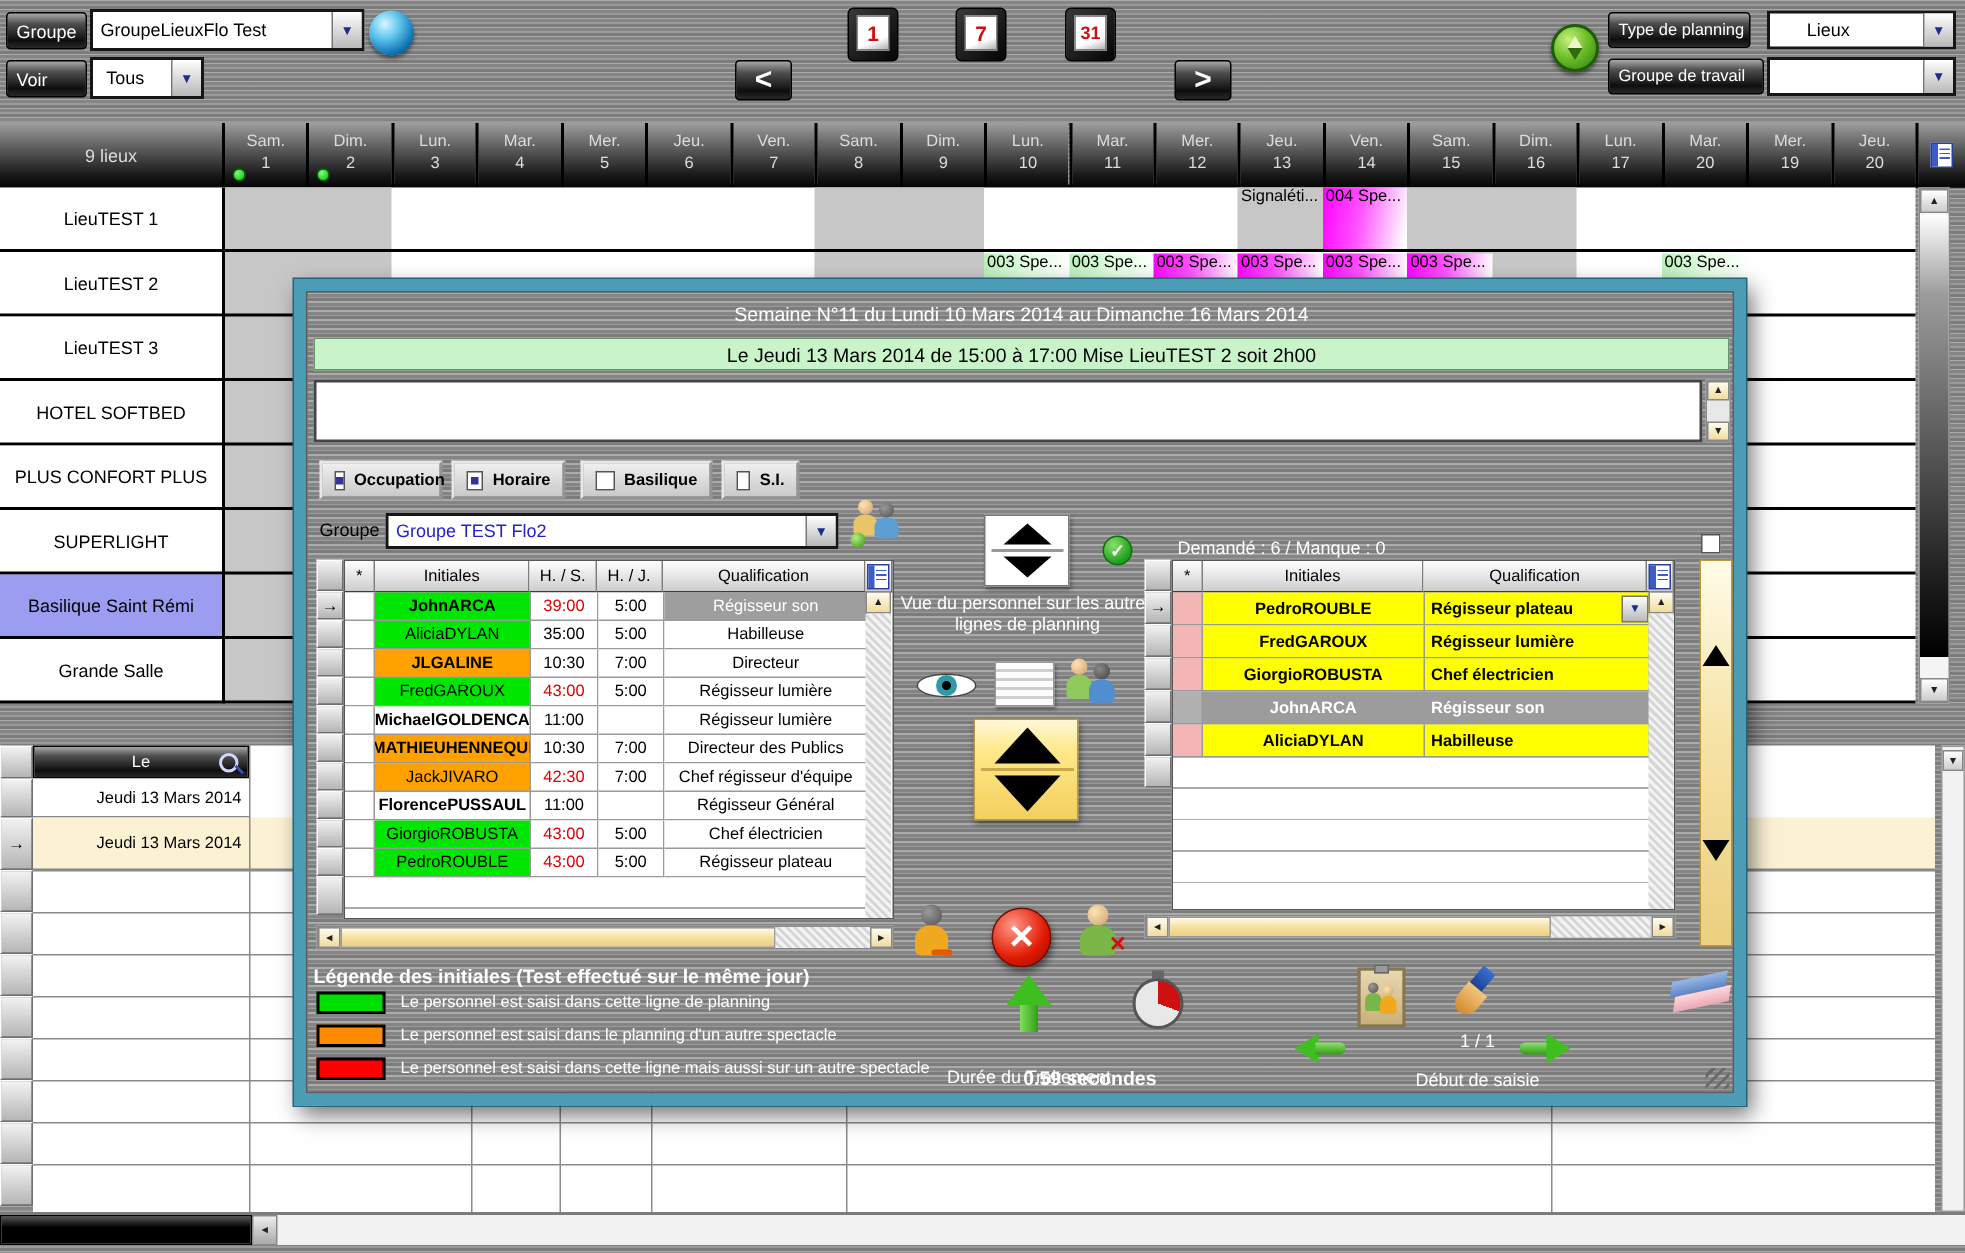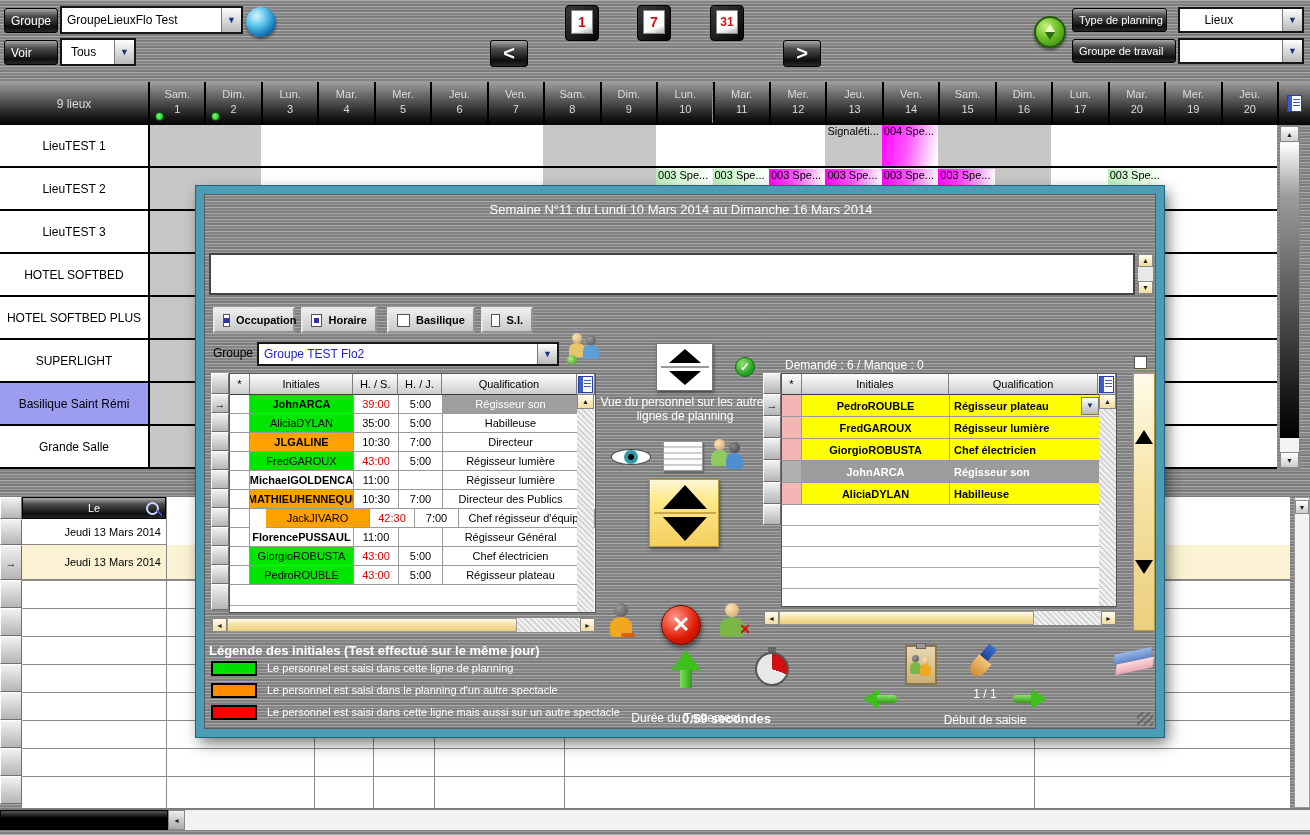--- a/index.html
+++ b/index.html
@@ -241,21 +241,21 @@
       <div class="abs" style="left: 0px; top: 213px; width: 1277px; height: 2px; background: rgb(0, 0, 0);"></div>
       <div class="abs" style="left: 0px; top: 256px; width: 1277px; height: 2px; background: rgb(0, 0, 0);"></div>
       <div class="abs" style="left: 0px; top: 299px; width: 1277px; height: 2px; background: rgb(0, 0, 0);"></div>
       <div class="abs" style="left: 0px; top: 342px; width: 1277px; height: 2px; background: rgb(0, 0, 0);"></div>
     </div>
   <div id="place-labels">
       <div class="place-cell" style="top: 0px; height: 43px;">LieuTEST 1</div>
       <div class="place-cell" style="top: 43px; height: 43px;">LieuTEST 2</div>
       <div class="place-cell" style="top: 86px; height: 43px;">LieuTEST 3</div>
       <div class="place-cell" style="top: 129px; height: 43px;">HOTEL SOFTBED</div>
-      <div class="place-cell" style="top: 172px; height: 43px;">HOTEL SOFTBED PLUS</div>
+      <div class="place-cell" style="top: 172px; height: 43px;">PLUS CONFORT PLUS</div>
       <div class="place-cell" style="top: 215px; height: 43px;">SUPERLIGHT</div>
       <div class="place-cell" style="top: 258px; height: 43px; background: rgb(156, 156, 240);">Basilique Saint Rémi</div>
       <div class="place-cell" style="top: 301px; height: 43px;">Grande Salle</div>
     </div>
   <div id="event-cells">
       <div class="evt gray" style="left: 825.4px; top: 0px; width: 56.45px; height: 41px;">Signaléti...</div>
       <div class="evt magenta" style="left: 881.85px; top: 0px; width: 56.45px; height: 41px;">004 Spe...</div>
       <div class="evt green" style="left: 656.05px; top: 44px; width: 56.45px; height: 22px;">003 Spe...</div>
       <div class="evt green" style="left: 712.5px; top: 44px; width: 56.45px; height: 22px;">003 Spe...</div>
       <div class="evt magenta" style="left: 768.95px; top: 44px; width: 56.45px; height: 22px;">003 Spe...</div>
@@ -325,20 +325,24 @@
     <div class="abs sb-btn" style="left:168px;top:0;width:17px;height:20px;background:linear-gradient(#eee,#aaa);">◄</div>
   </div>
 </div>
 
 <div class="abs" style="left:196px;top:186px;width:968px;height:551px;border:8px solid #4d9cb5;outline:1px solid #23647c;
             box-shadow:4px 6px 14px rgba(0,0,0,.55);">
   <div class="abs metal" style="left:0;top:0;width:952px;height:535px;border:1px solid #5c5c5c;">
 
     <div class="abs white-txt" style="left:0;top:7px;width:952px;text-align:center;font-size:13px;"><span>Semaine N°11 du Lundi 10 Mars 2014 au Dimanche 16 Mars 2014</span></div>
 
+    <div class="abs" style="left:4px;top:30px;width:944px;height:22px;background:#c9f3c9;border:1px solid #6d8f6d;
+         display:flex;align-items:center;justify-content:center;font-size:13px;">
+        <span>Le Jeudi 13 Mars 2014  de  15:00  à  17:00  Mise  LieuTEST 2 soit 2h00</span>
+      </div>
 
     <div class="abs" style="left:4px;top:58px;width:926px;height:42px;background:#fff;border:2px solid #444;"></div>
     <div class="abs" style="left:932px;top:58px;width:17px;height:42px;background:#e8e8e8;border:1px solid #888;">
       <div class="abs sb-btn" style="left:0;top:0;width:15px;height:13px;">▲</div>
       <div class="abs sb-btn" style="left:0;bottom:0;width:15px;height:13px;">▼</div>
     </div>
 
     <div id="mode-tabs">
         <div class="chk-tab" style="left: 8px; top: 112px; width: 82px;">
           <div class="chk-box">
@@ -450,21 +454,21 @@
             </div>
             <div class="trow" style="height: 19px;">
               <div class="td" style="width: 20px; height: 19px;"></div>
               <div class="td" style="width: 104px; height: 19px; background: rgb(255, 162, 0); font-weight: bold;">MATHIEUHENNEQUI</div>
               <div class="td" style="width: 45px; height: 19px; color: rgb(0, 0, 0);">10:30</div>
               <div class="td" style="width: 44px; height: 19px;">7:00</div>
               <div class="td" style="width: 136px; height: 19px;">Directeur des Publics</div>
             </div>
             <div class="trow" style="height: 19px;">
               <div class="td" style="width: 20px; height: 19px;"></div>
-              <div class="td" style="width: 104px; height: 19px; background: rgb(255, 162, 0); font-weight: normal; margin-left: 16px;">JackJIVARO</div>
+              <div class="td" style="width: 104px; height: 19px; background: rgb(255, 162, 0); font-weight: normal;">JackJIVARO</div>
               <div class="td" style="width: 45px; height: 19px; color: rgb(221, 0, 0);">42:30</div>
               <div class="td" style="width: 44px; height: 19px;">7:00</div>
               <div class="td" style="width: 136px; height: 19px;">Chef régisseur d'équipe</div>
             </div>
             <div class="trow" style="height: 19px;">
               <div class="td" style="width: 20px; height: 19px;"></div>
               <div class="td" style="width: 104px; height: 19px; background: rgb(255, 255, 255); font-weight: bold;">FlorencePUSSAUL</div>
               <div class="td" style="width: 45px; height: 19px; color: rgb(0, 0, 0);">11:00</div>
               <div class="td" style="width: 44px; height: 19px;"></div>
               <div class="td" style="width: 136px; height: 19px;">Régisseur Général</div>

